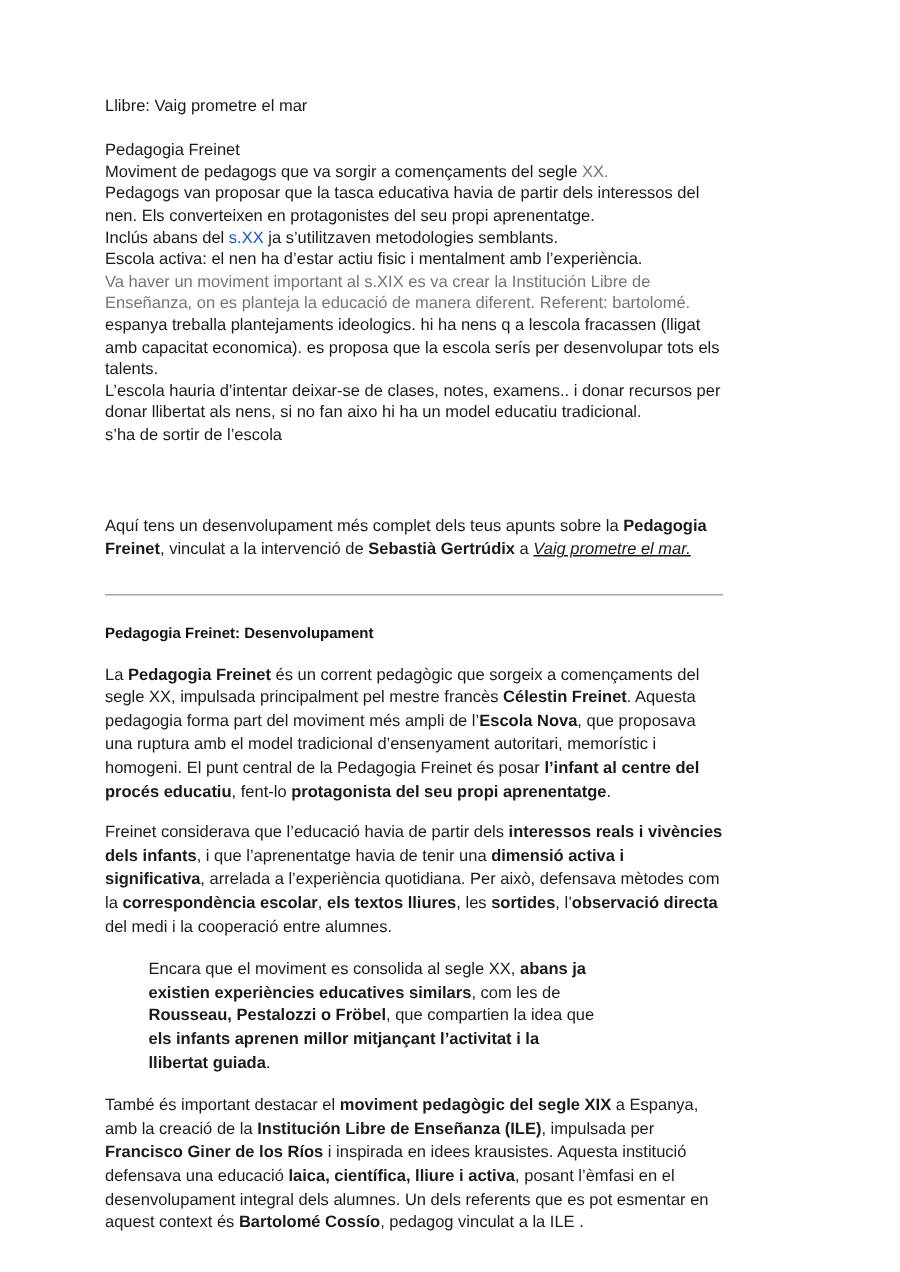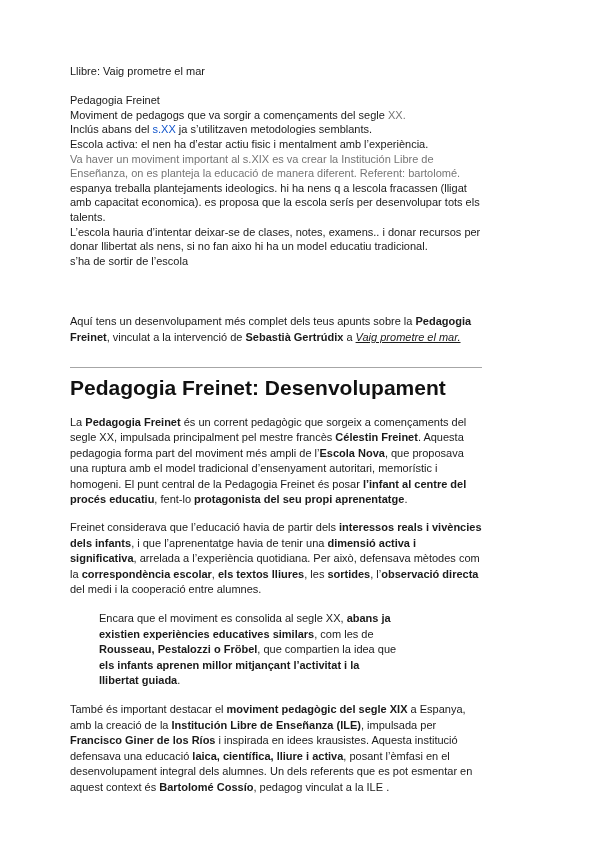--- a/index.html
+++ b/index.html
@@ -37,24 +37,24 @@
     margin: 46px 0 0 0;
     font-size: 11px;
     line-height: 15.6px;
   }
   hr.divider {
     border: none;
     border-top: 1px solid #a6a6a6;
     margin: 21px 0 0 0;
   }
   h1.heading {
-    font-size: 21px;
+    font-size: 10px;
     font-weight: bold;
     color: #111111;
-    margin: 8px 0 15px 0;
+    margin: 20px 0 15px 0;
   }
   .body-p {
     margin: 0 0 12px 0;
     font-size: 11px;
     line-height: 15.6px;
   }
   .blockquote {
     margin: 13px 80px 13px 29px;
     font-size: 11px;
     line-height: 15.6px;
@@ -63,20 +63,21 @@
 </head>
 <body>
 
 <div class="page">
 
   <div class="notes">
       <p class="note-p"><span>Llibre: Vaig prometre el mar</span></p>
       <p class="note-p"></p>
       <p class="note-p"><span>Pedagogia Freinet</span></p>
       <p class="note-p"><span>Moviment de pedagogs que va sorgir a començaments del segle </span><span class="gray">XX.</span></p>
+      <p class="note-p"><span>Pedagogs van proposar que la tasca educativa havia de partir dels interessos del nen. Els converteixen en protagonistes del seu propi aprenentatge.</span></p>
       <p class="note-p"><span>Inclús abans del </span><span class="link">s.XX</span><span> ja s’utilitzaven metodologies semblants.</span></p>
       <p class="note-p"><span>Escola activa: el nen ha d’estar actiu fisic i mentalment amb l’experiència.</span></p>
       <p class="note-p"><span class="gray">Va haver un moviment important al s.XIX es va crear la Institución Libre de Enseñanza, on es planteja la educació de manera diferent. Referent: bartolomé.</span></p>
       <p class="note-p"><span>espanya treballa plantejaments ideologics. hi ha nens q a lescola fracassen (lligat amb capacitat economica). es proposa que la escola serís per desenvolupar tots els talents.</span></p>
       <p class="note-p"><span>L’escola hauria d’intentar deixar-se de clases, notes, examens.. i donar recursos per donar llibertat als nens, si no fan aixo hi ha un model educatiu tradicional.</span></p>
       <p class="note-p"><span>s’ha de sortir de l’escola</span></p>
     </div>
 
   <p class="intro"><span>Aquí tens un desenvolupament més complet dels teus apunts sobre la </span><span class="b">Pedagogia Freinet</span><span>, vinculat a la intervenció de </span><span class="b">Sebastià Gertrúdix</span><span> a </span><span class="i">Vaig prometre el mar.</span></p>
 

